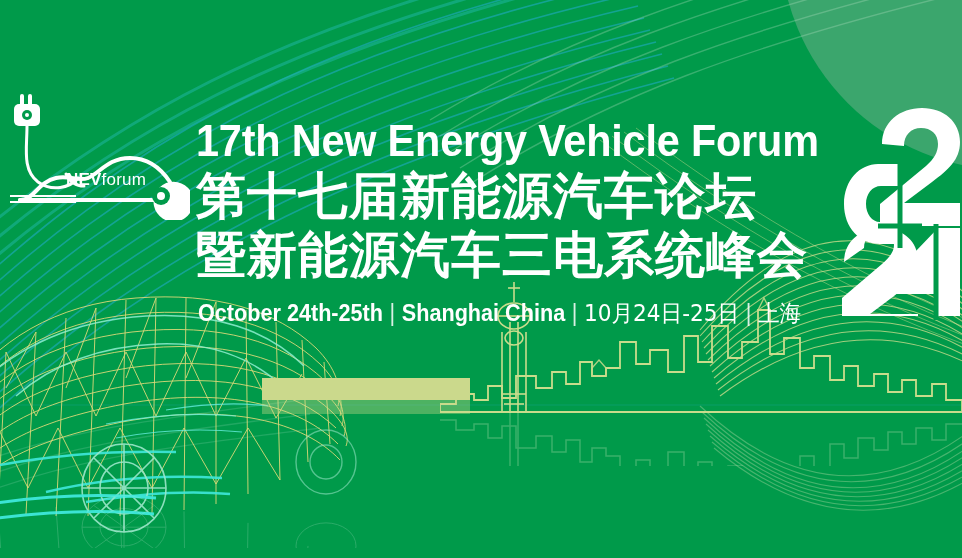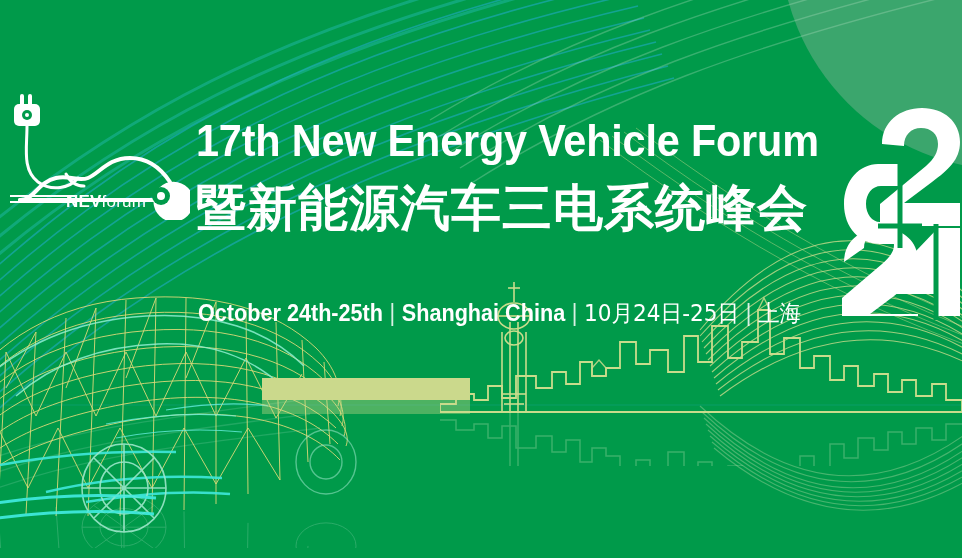--- a/index.html
+++ b/index.html
@@ -15,21 +15,21 @@
   
   .bg-layer{position:absolute;inset:0;pointer-events:none;}
   .bg-layer svg{display:block;width:962px;height:558px;}
 
   
   #logo{
     position:absolute;left:4px;top:78px;width:186px;height:142px;
   }
   #logo svg{display:block;width:186px;height:142px;}
   .logo-text{
-    position:absolute;left:66px;top:192px;
+    position:absolute;left:66px;top:170px;
     color:#ffffff;
     font-size:17px;
     letter-spacing:.2px;
     white-space:nowrap;
   }
   .logo-text .nev{font-weight:bold;}
   .logo-text .forum{font-weight:normal;}
 
   
   #titleblock{
@@ -49,21 +49,21 @@
   .t-cn1,.t-cn2{
     color:#ffffff;
     font-weight:bold;
     font-size:50px;
     line-height:56px;
     letter-spacing:1px;
     white-space:nowrap;
     font-family:"DejaVu Sans","Liberation Sans",sans-serif;
   }
   .t-cn1{margin-top:2px;}
-  .t-cn2{margin-top:14px;}
+  .t-cn2{margin-top:3px;}
 
   #dateline{
     position:absolute;left:198px;top:300px;
     color:#ffffff;
     font-weight:bold;
     font-size:23px;
     line-height:26px;
     white-space:nowrap;
     transform:scaleX(.94);
     transform-origin:left center;
@@ -377,20 +377,21 @@
 
       <path d="M 6 118 L 72 118 M 6 124 L 72 124" stroke="#ffffff" stroke-width="2" fill="none"></path>
     </svg>
   </div>
   <div class="logo-text">
     <span class="nev">NEV</span><span class="forum">forum</span>
   </div>
 
   <div id="titleblock">
     <div class="t-en">17th New Energy Vehicle Forum</div>
+    <div class="t-cn1">第十七届新能源汽车论坛</div>
     <div class="t-cn2">暨新能源汽车三电系统峰会</div>
   </div>
 
   <div id="dateline">
     <span>October 24th-25th</span><span class="sep">|</span><span>Shanghai China</span><span class="sep">|</span><span class="cn">10月24日-25日</span><span class="sep">|</span><span class="cn">上海</span>
   </div>
 
   <div id="year">
     <svg viewBox="0 0 120 216" xmlns="http://www.w3.org/2000/svg">
       <g fill="#ffffff">

